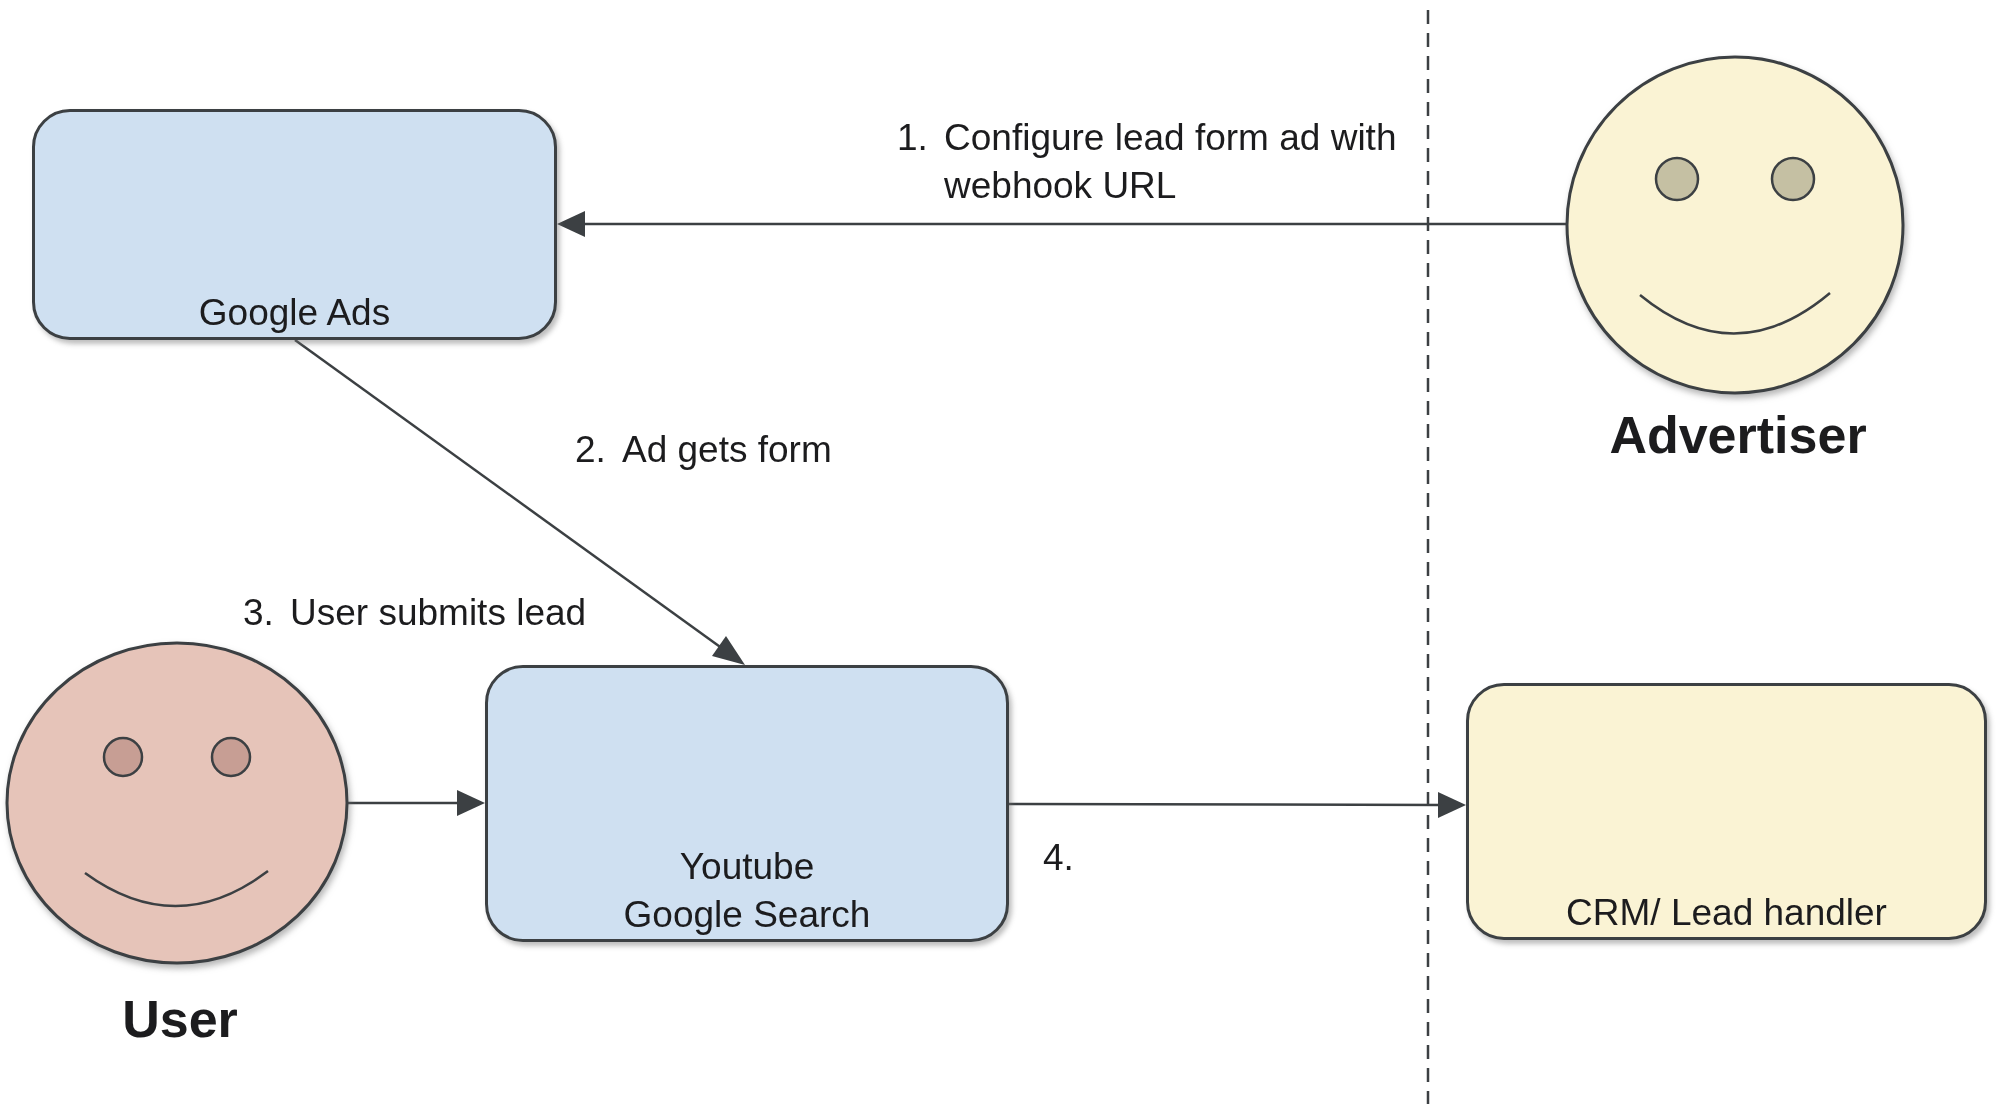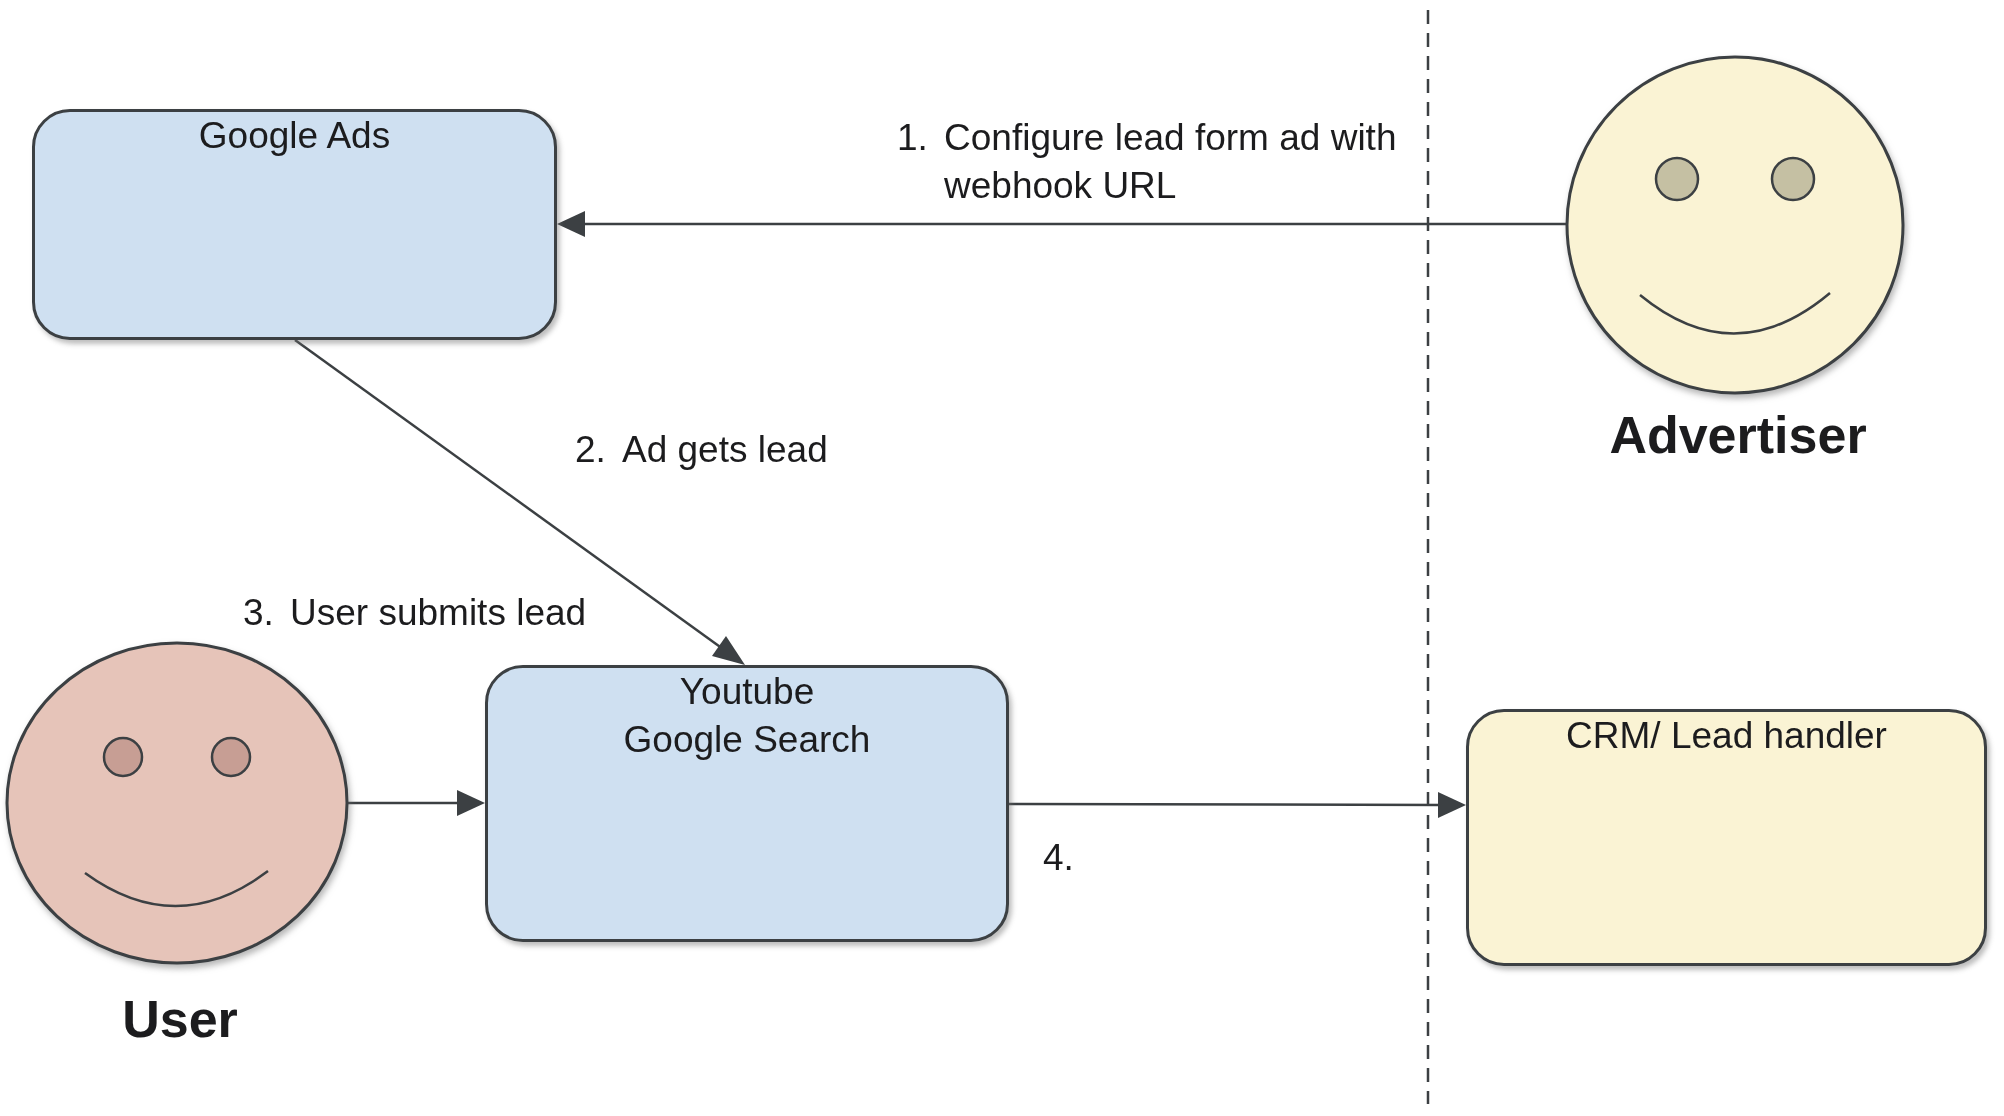--- a/index.html
+++ b/index.html
@@ -8,21 +8,21 @@
     width:2004px;height:1116px;
     background:#ffffff;
     font-family:"Liberation Sans", sans-serif;
     color:#1c1c1e;
     overflow:hidden;
   }
   .layer{position:absolute;left:0;top:0;width:2004px;height:1116px;}
   .node{
     position:absolute;box-sizing:border-box;
     border:3px solid #3c4043;border-radius:38px;
-    display:flex;align-items:flex-start;justify-content:center;
+    display:flex;align-items:flex-end;justify-content:center;
     text-align:center;font-size:37px;line-height:48px;
     box-shadow:3px 4px 5px rgba(110,110,110,0.45);
   }
   .node.blue{background:#cfe0f1;}
   .node.yellow{background:#faf3d4;}
   .step{
     position:absolute;display:flex;
     font-size:37px;line-height:48px;white-space:nowrap;
   }
   .step .num{width:47px;flex:0 0 auto;}
@@ -73,39 +73,39 @@
     <div>Google Ads</div>
   </div>
 
   <div class="node blue" style="left:485px;top:665px;width:524px;height:277px">
     <div>
       <div>Youtube</div>
       <div>Google Search</div>
     </div>
   </div>
 
-  <div class="node yellow" style="left:1466px;top:709px;width:521px;height:257px">
+  <div class="node yellow" style="left:1466px;top:683px;width:521px;height:257px">
     <div>CRM/ Lead handler</div>
   </div>
 
   <div class="actor-label" style="left:1738px;top:405px">Advertiser</div>
   <div class="actor-label" style="left:180px;top:989px">User</div>
 
   <div class="step" style="left:897px;top:114px">
     <span class="num">1.</span>
     <span class="lines">
       <span>Configure lead form ad with</span>
       <span>webhook URL</span>
     </span>
   </div>
 
   <div class="step" style="left:575px;top:426px">
     <span class="num">2.</span>
     <span class="lines">
-      <span>Ad gets lead</span>
+      <span>Ad gets form</span>
     </span>
   </div>
 
   <div class="step" style="left:243px;top:589px">
     <span class="num">3.</span>
     <span class="lines">
       <span>User submits lead</span>
     </span>
   </div>
 

